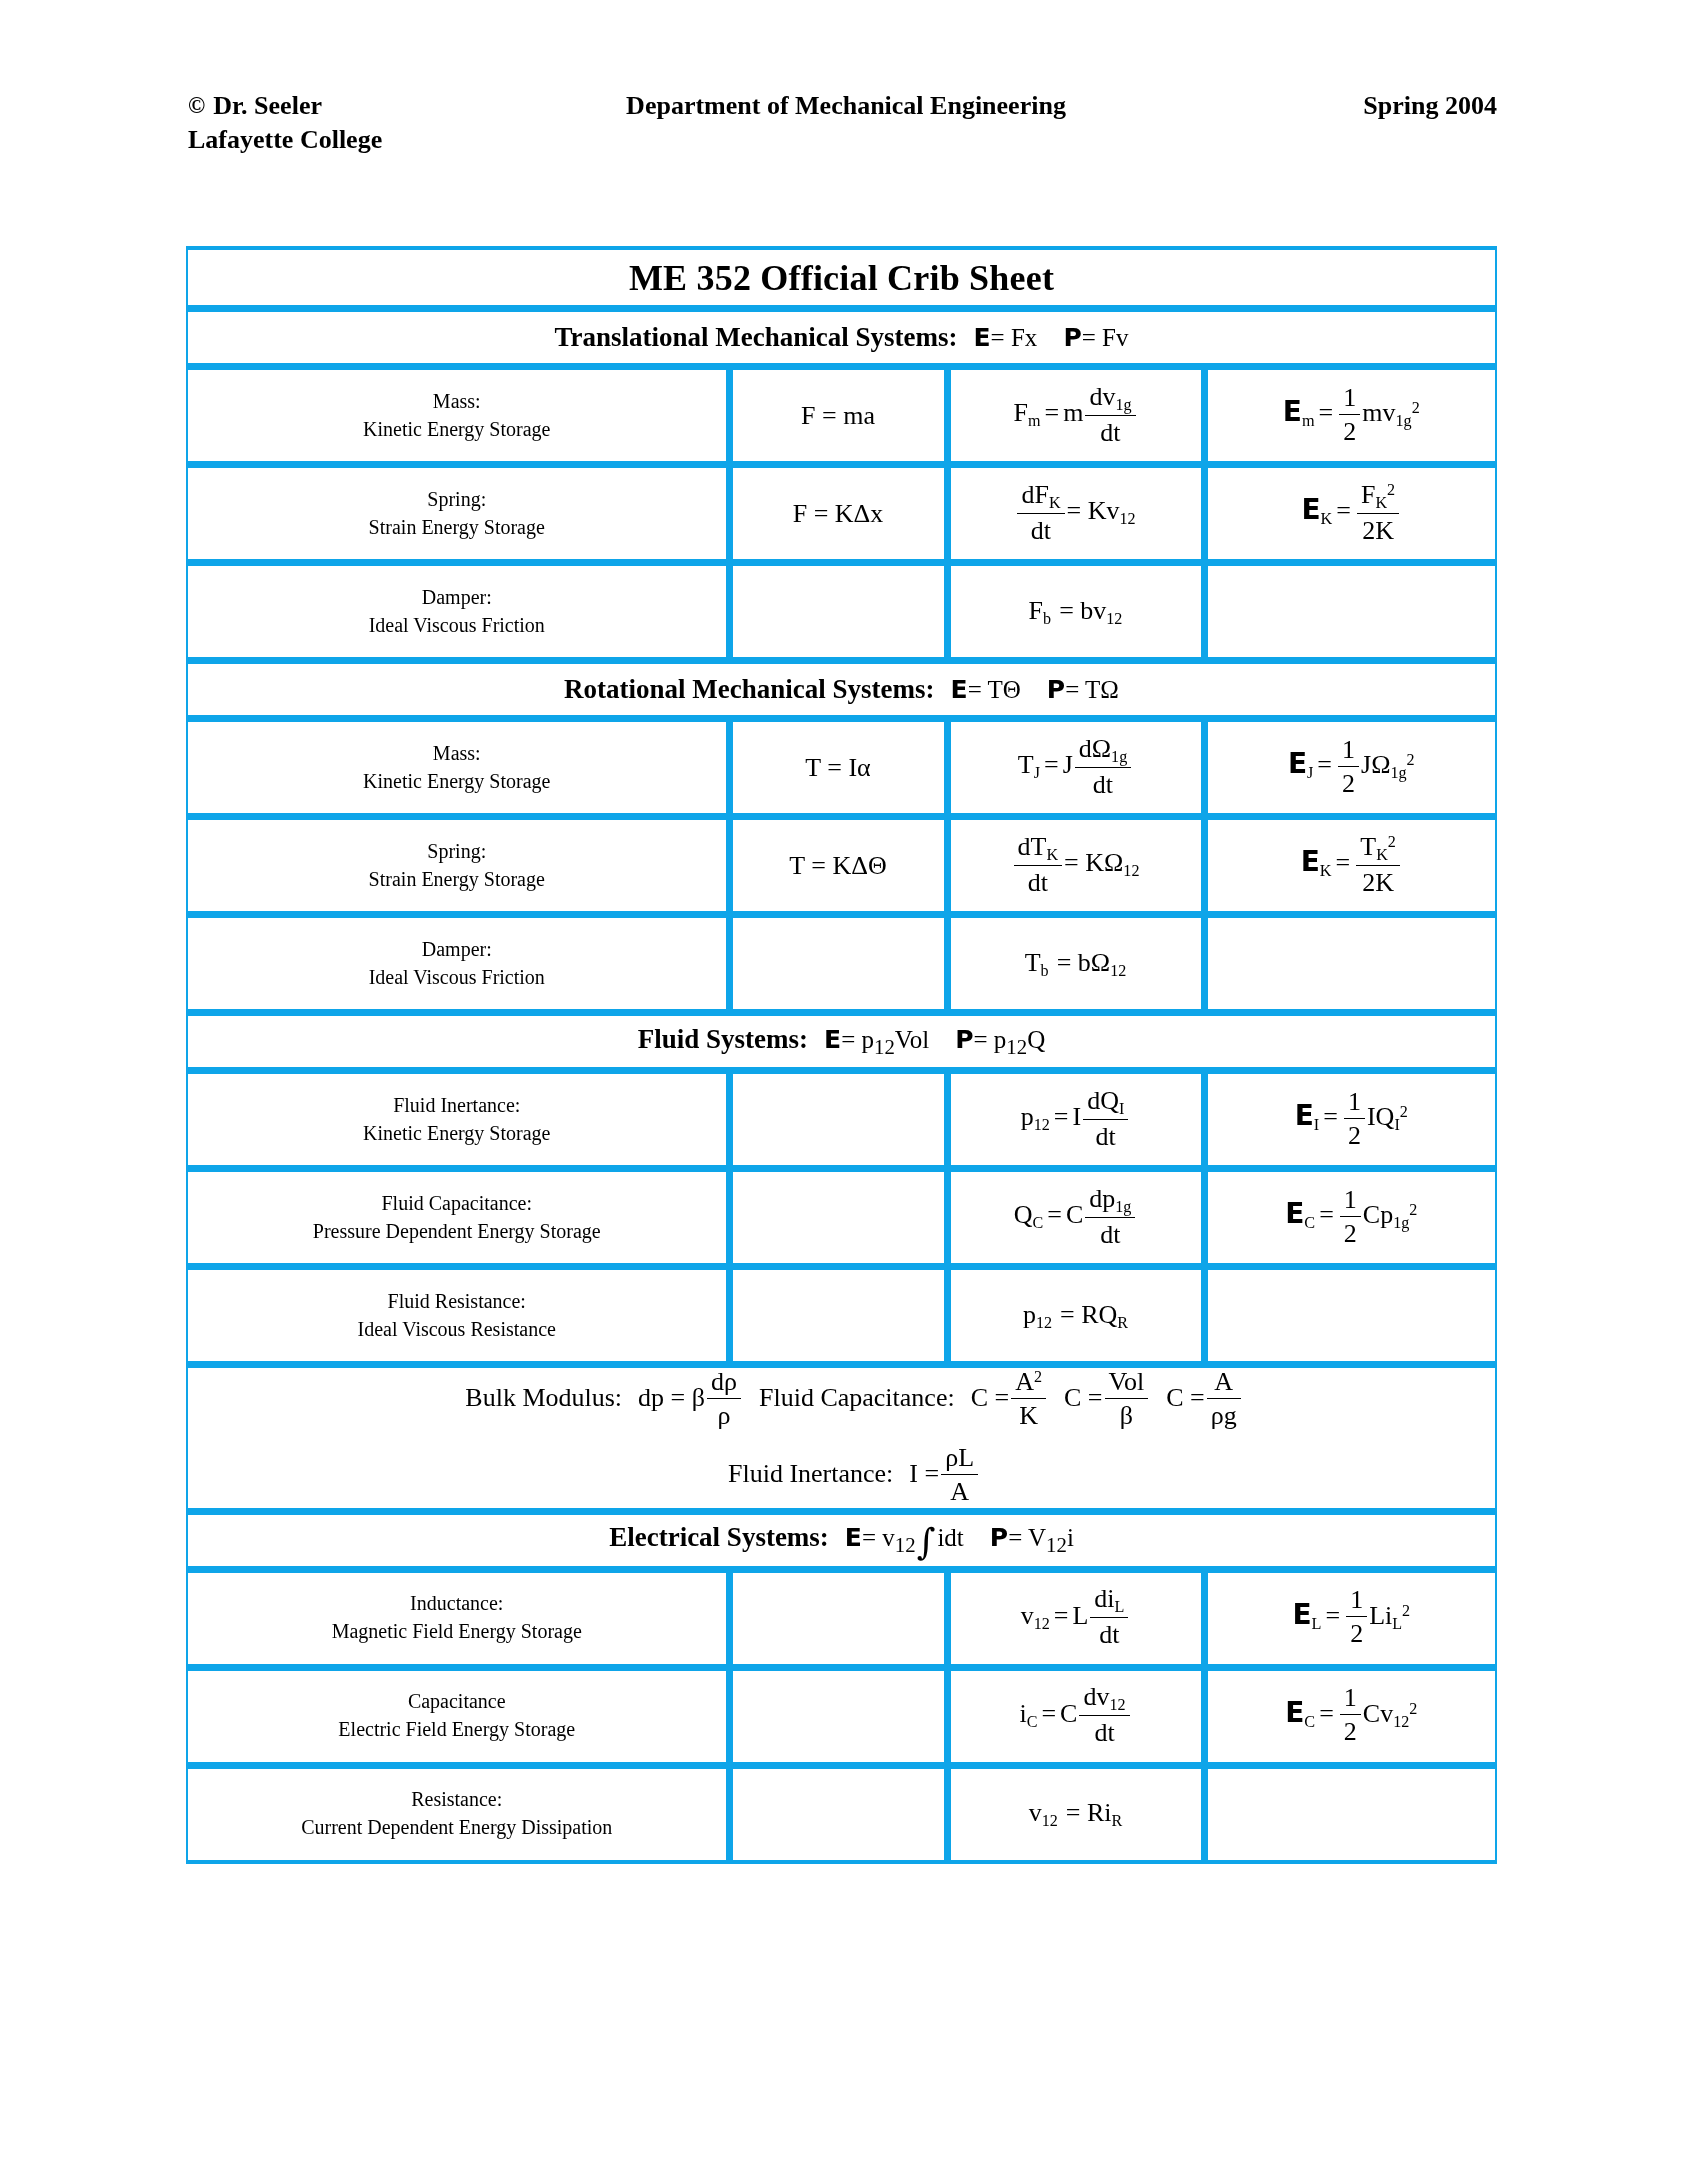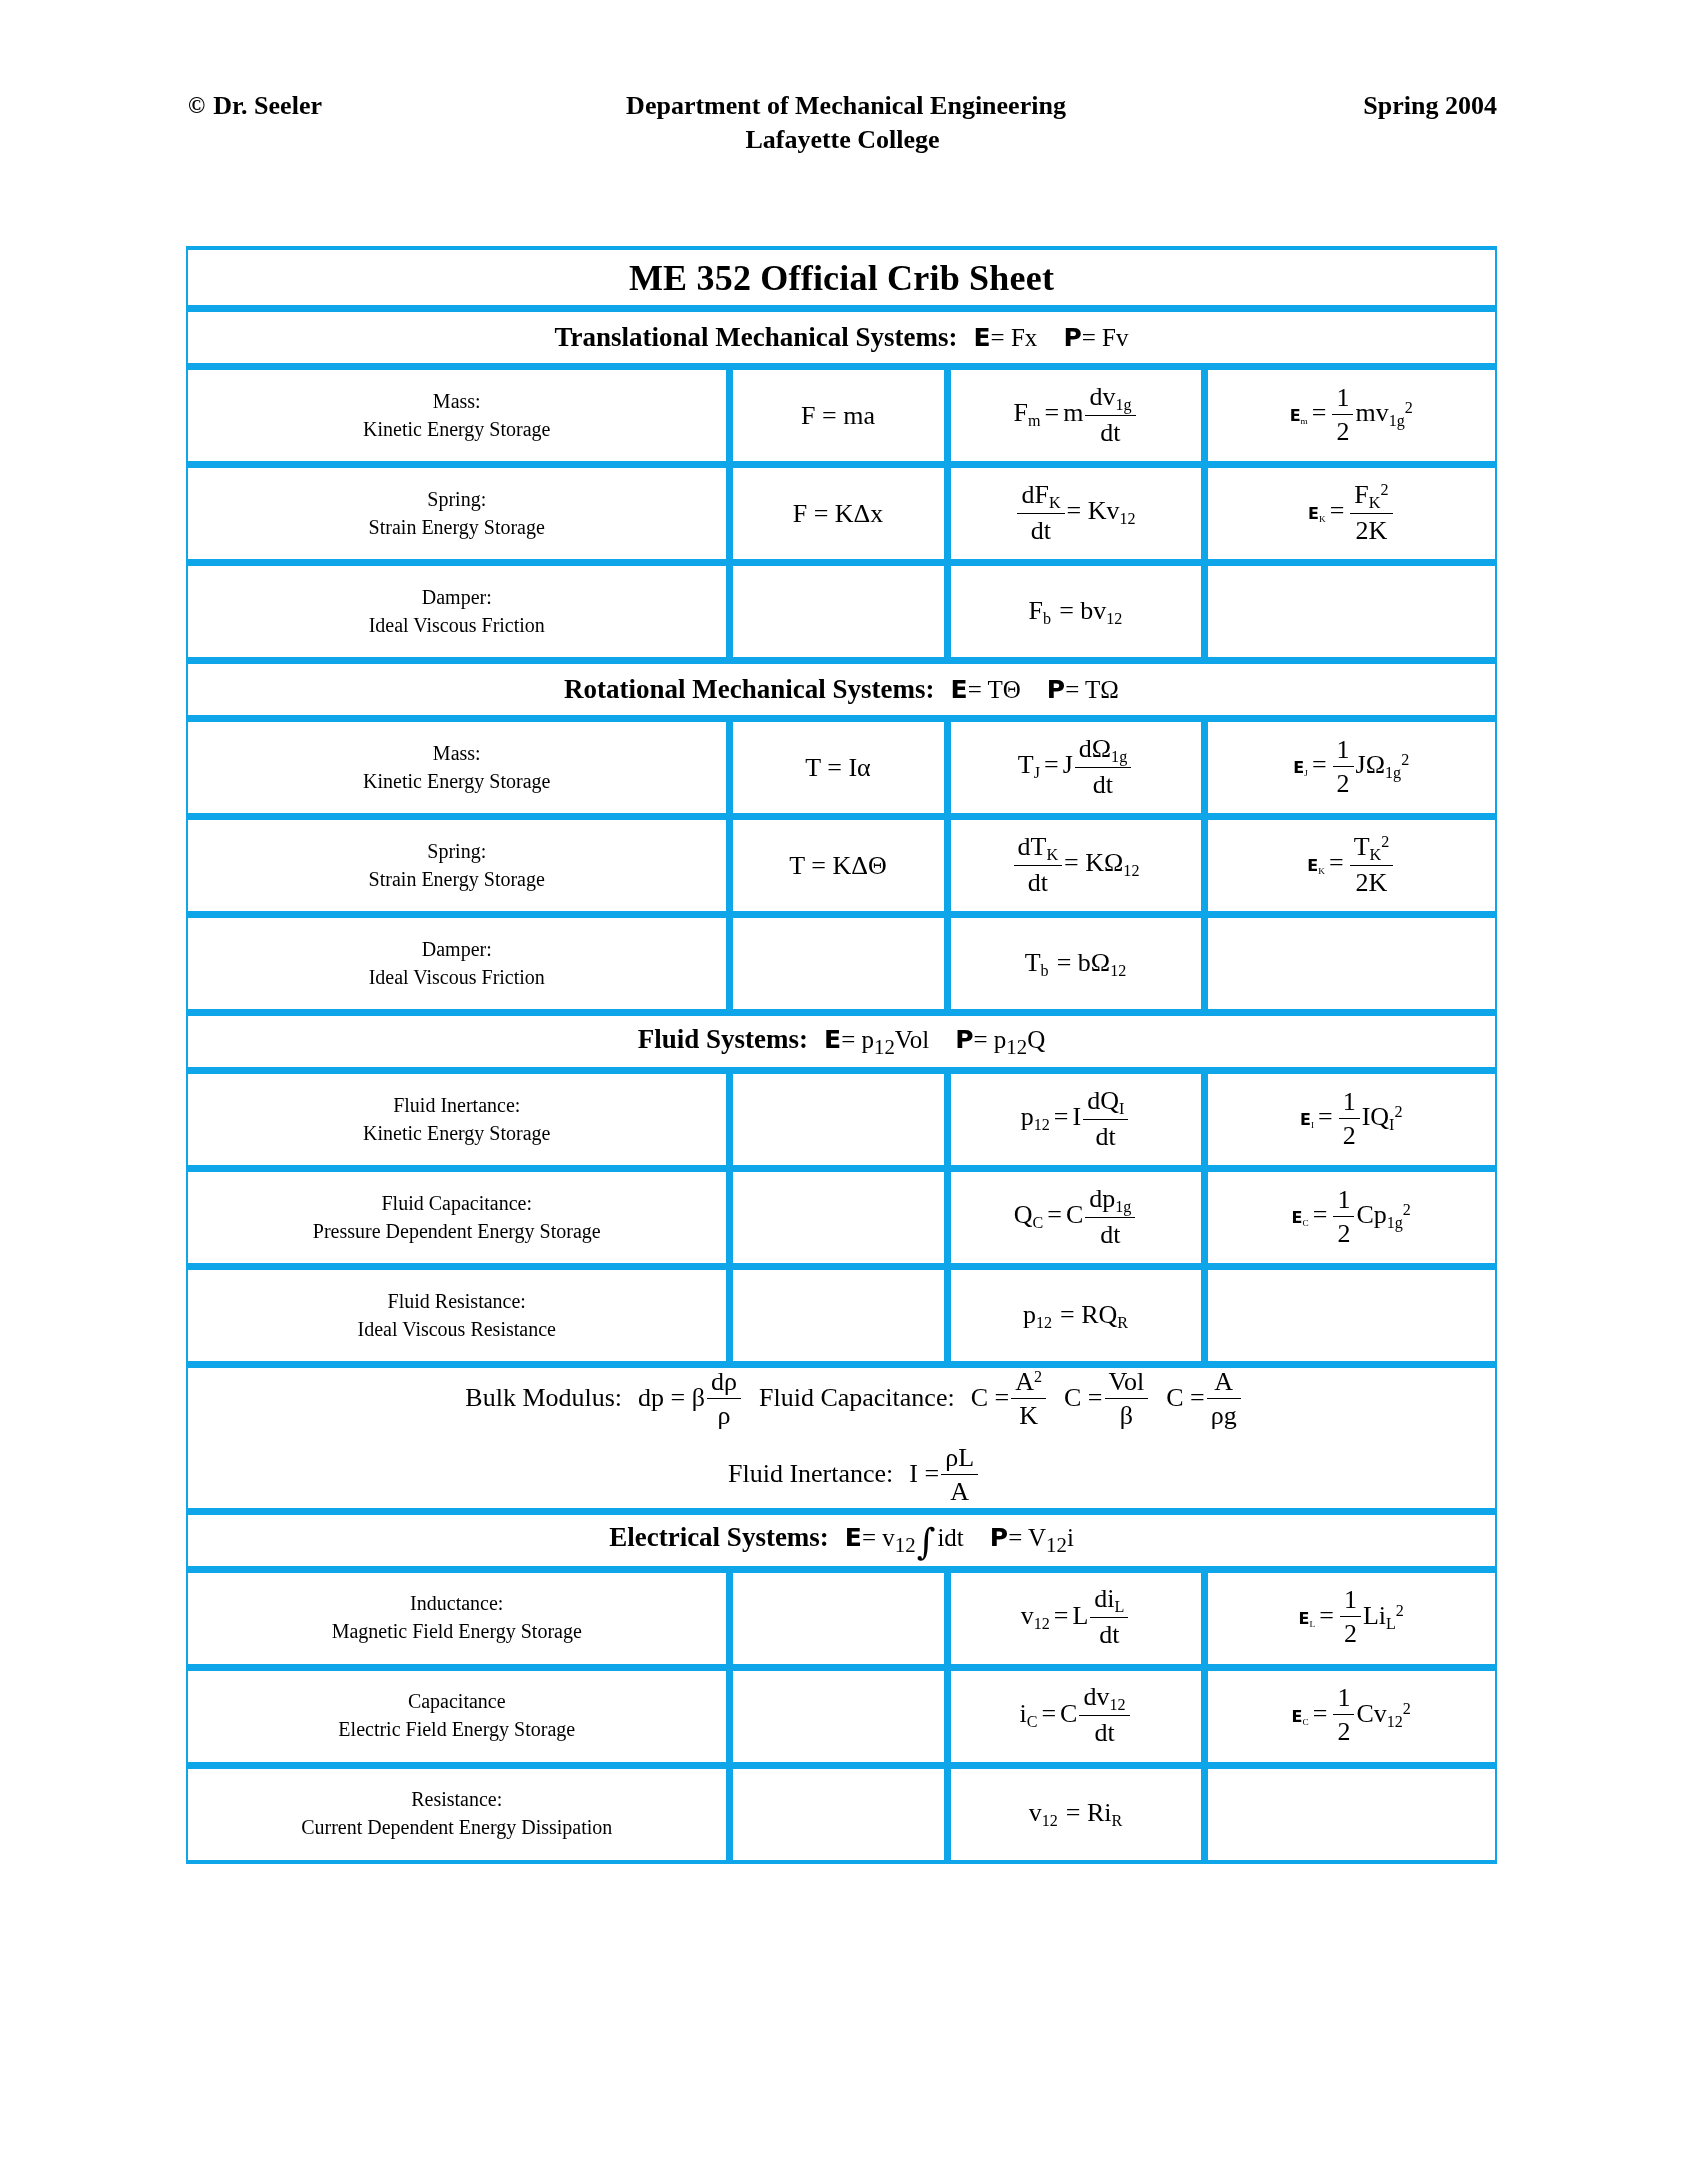--- a/index.html
+++ b/index.html
@@ -57,21 +57,20 @@
     right: 0;
     text-align: center;
     font-weight: bold;
     font-size: 26px;
     pointer-events: none;
   }
   .hdr-right {
     white-space: nowrap;
   }
   .hdr-line {
-    text-align: center;
     font-weight: bold;
     font-size: 26px;
     line-height: 1.20;
   }
   .hdr-line2 { margin-top: 2px; }
   .hdr-line3 { margin-top: 2px; }
 
   
   .crib {
     position: absolute;
@@ -129,21 +128,21 @@
   }
   .formula-row td { height: 107px; padding-left: 25px; }
 
   
   .m { font-family: "Liberation Serif", "DejaVu Serif", serif; font-size: 26px; white-space: nowrap; }
   .m sub { font-size: 0.62em; vertical-align: -0.28em; }
   .m sup { font-size: 0.62em; vertical-align: 0.52em; }
   .bold-E {
     font-family: "DejaVu Sans", "Liberation Sans", sans-serif;
     font-weight: bold;
-    font-size: 16px;
+    font-size: 28px;
   }
   .bold-E sub {
     font-family: "Liberation Serif", serif;
     font-weight: normal;
     font-size: 0.58em;
     vertical-align: -0.30em;
   }
   .op { margin: 0 4px; }
 
   

